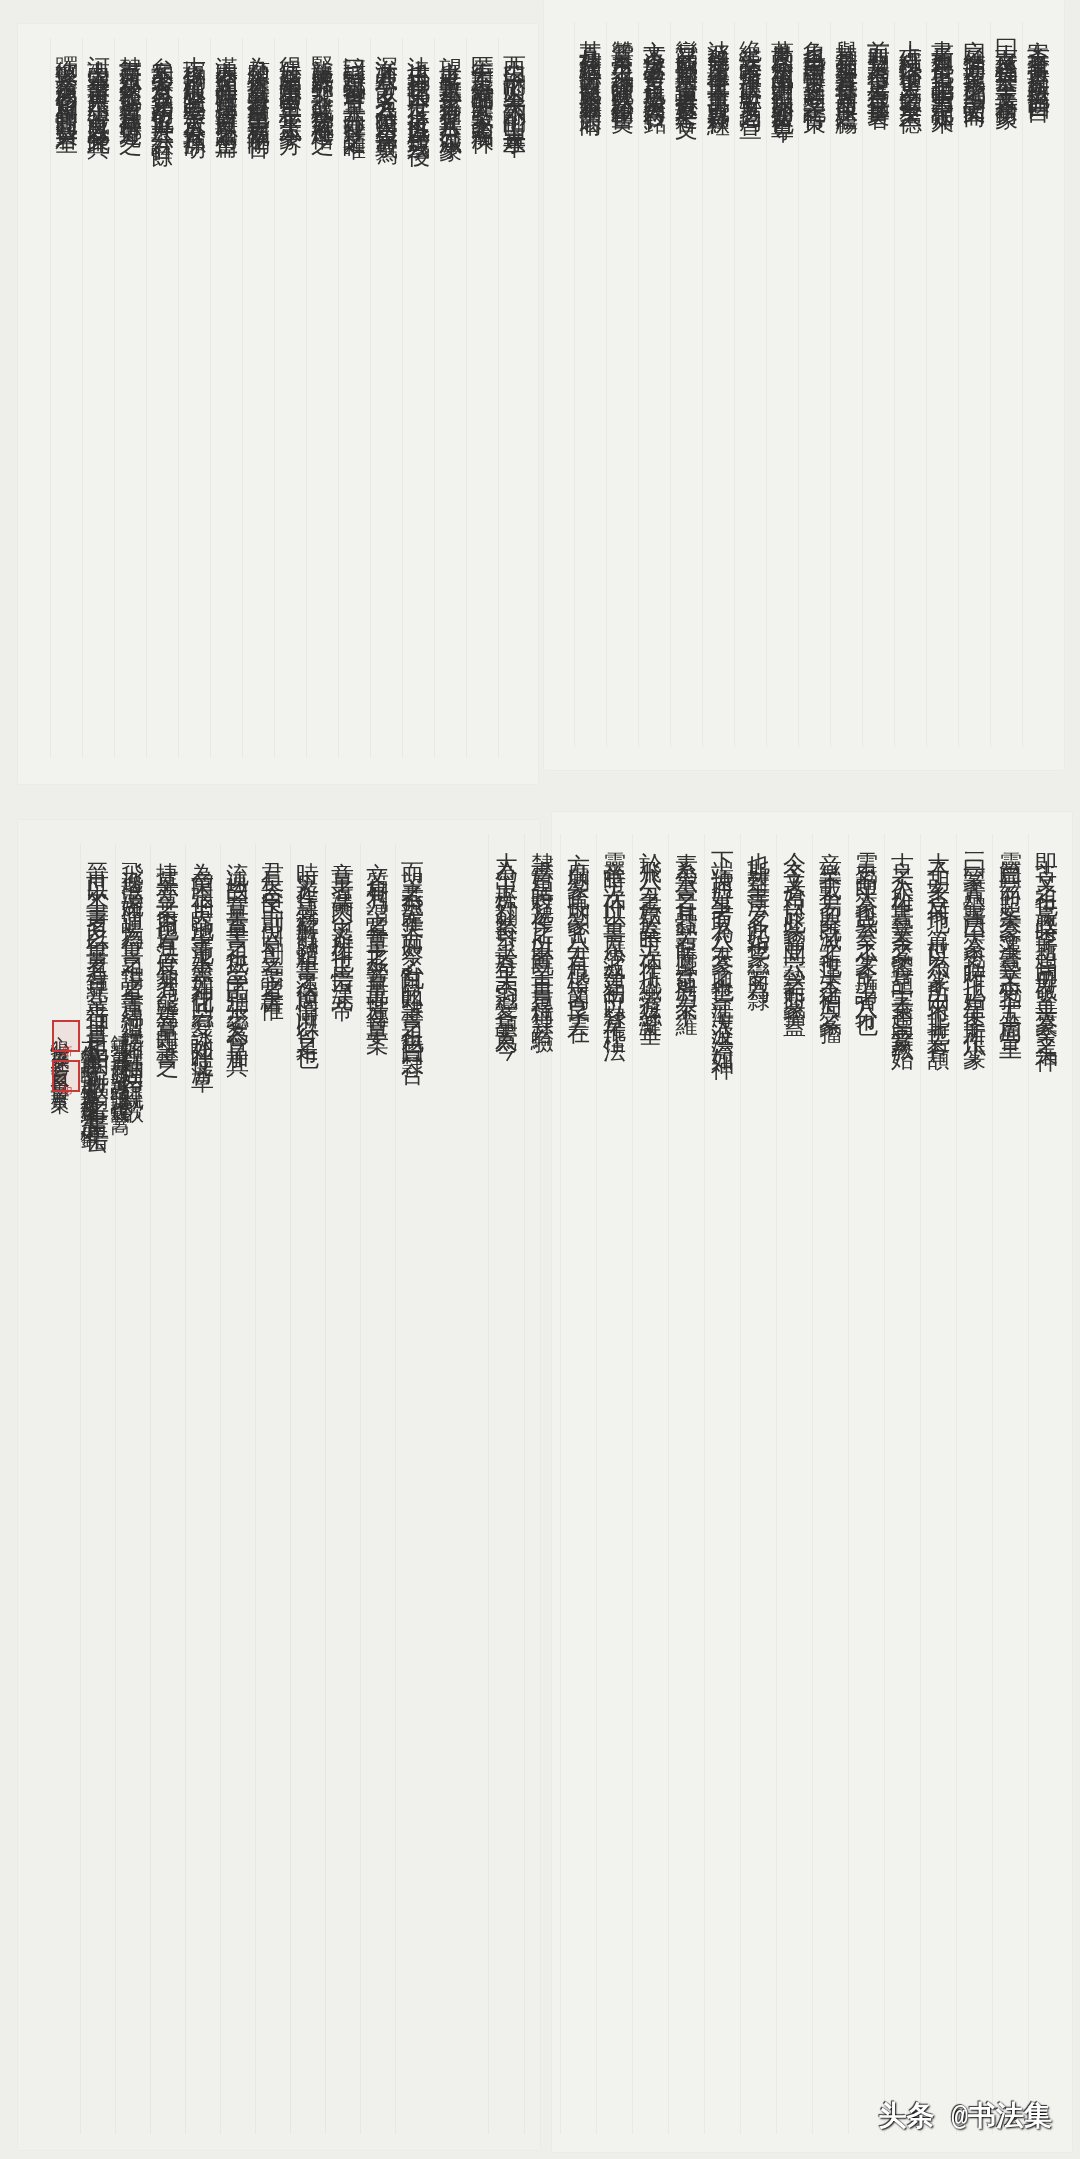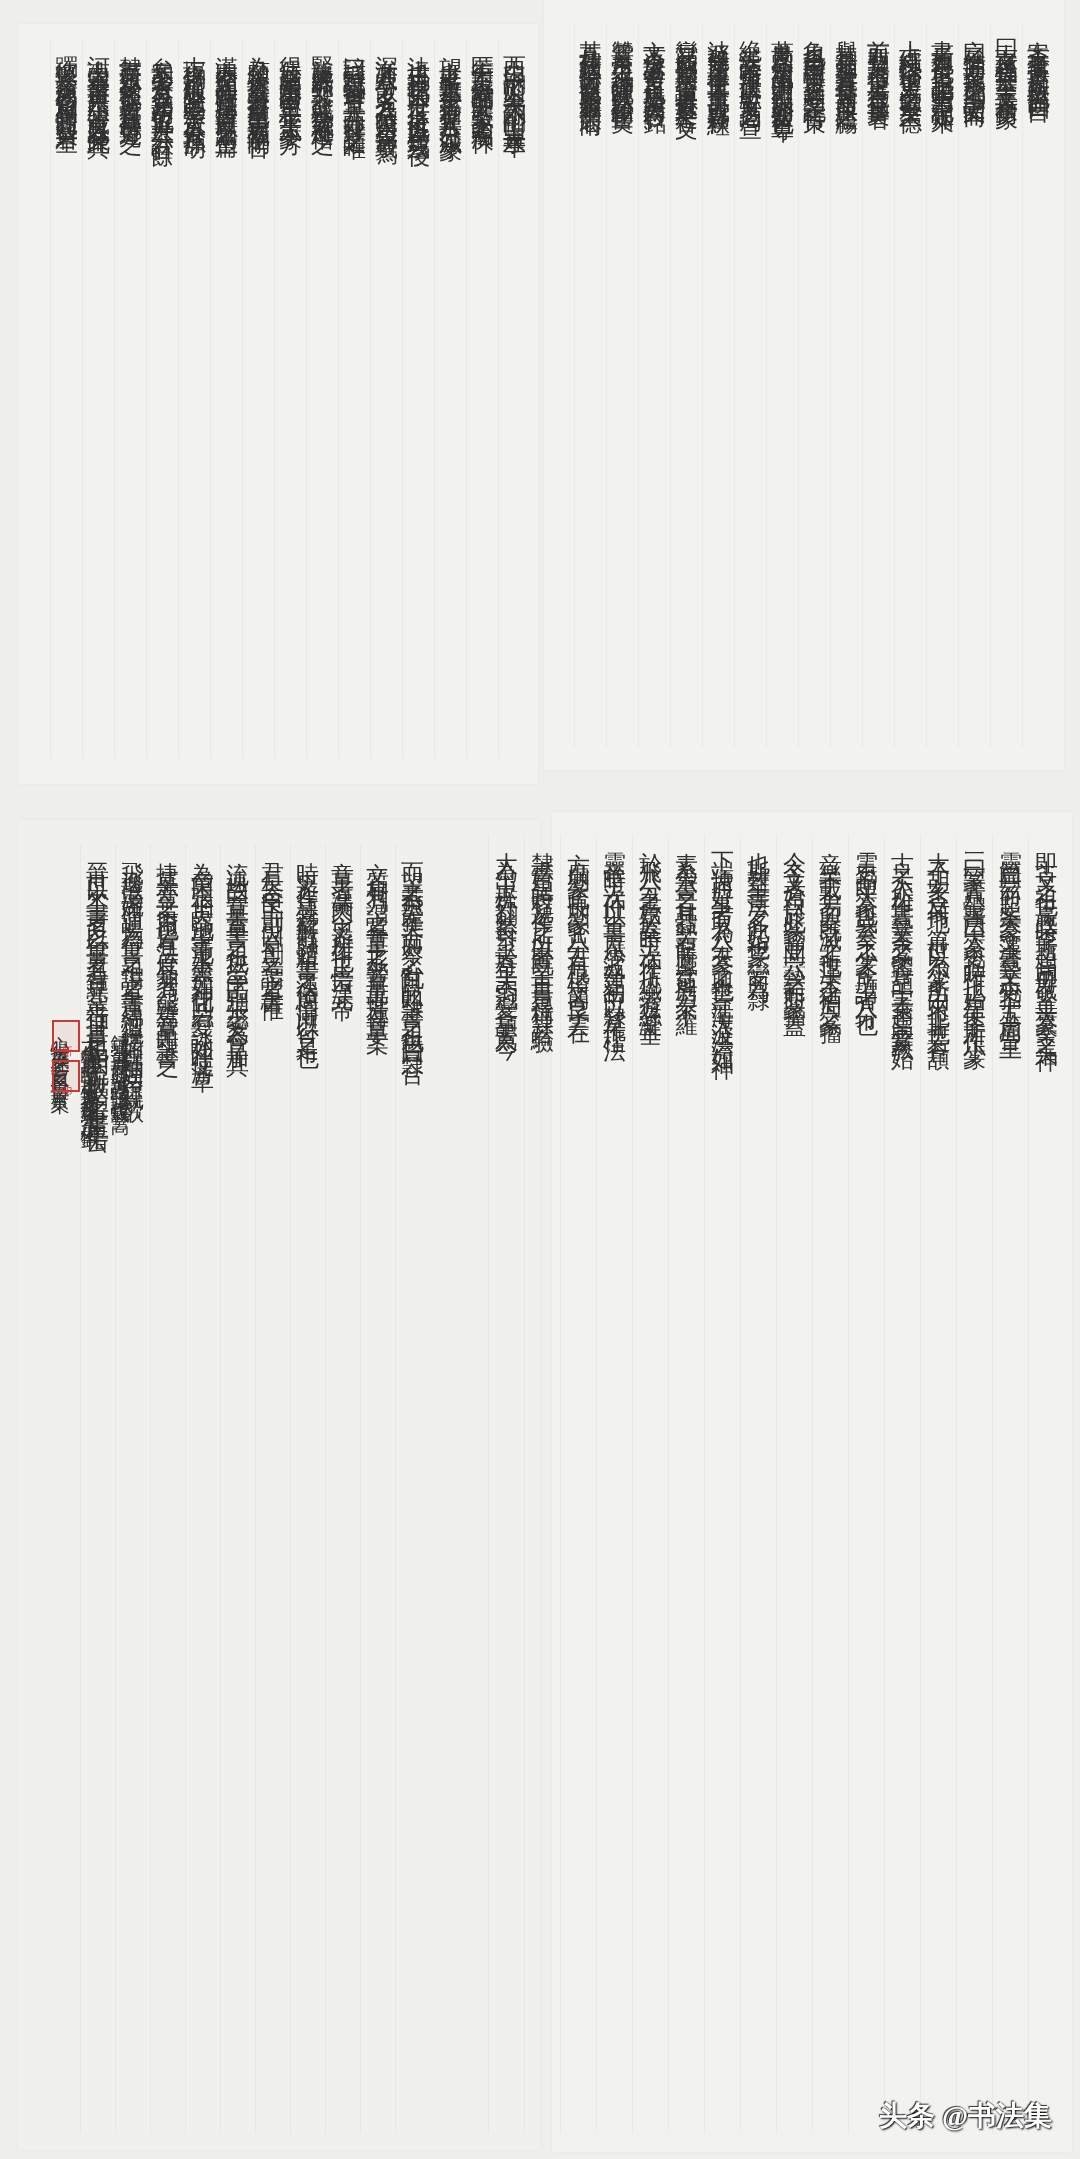--- a/index.html
+++ b/index.html
@@ -18,21 +18,21 @@
   .p-tr .cols{right:10px;top:22px;height:725px;}
   .p-bl .cols{right:6px;top:24px;height:1290px;}
   .p-br .cols{right:8px;top:22px;height:1300px;}
   .p-bl .col{font-size:23px;line-height:34px;letter-spacing:8px;}
   .p-br .col{font-size:23px;line-height:35px;letter-spacing:8.5px;}
   .sig{position:absolute;display:flex;flex-direction:row-reverse;}
   .sig .col{font-size:19px;line-height:30px;letter-spacing:5px;height:420px;border:none;}
   .seal{position:absolute;width:24px;height:28px;border:2px solid #c83a3a;color:#c83a3a;
         font-size:11px;line-height:12px;display:flex;align-items:center;justify-content:center;
         writing-mode:vertical-rl;background:rgba(210,60,60,.08);}
-  .watermark{position:absolute;right:28px;bottom:24px;font-family:Liberation Serif, serif;
+  .watermark{position:absolute;right:28px;bottom:24px;font-family:Liberation Mono, monospace;
         font-size:28px;font-weight:bold;color:#fff;text-shadow:1px 1px 2px #000, -1px -1px 1px #333;}
 </style>
 </head>
 <body>
 
 <div class="panel p-tl">
   <div class="cols">
     <div class="col">西山落二翮於山上今為大翮小翮山上立寺水旱</div>
     <div class="col">匿術于秦王落變翮而沖天案數家之言明次仲</div>
     <div class="col">望之世出其數書小篆古形猶存其半八分已滅小篆</div>

